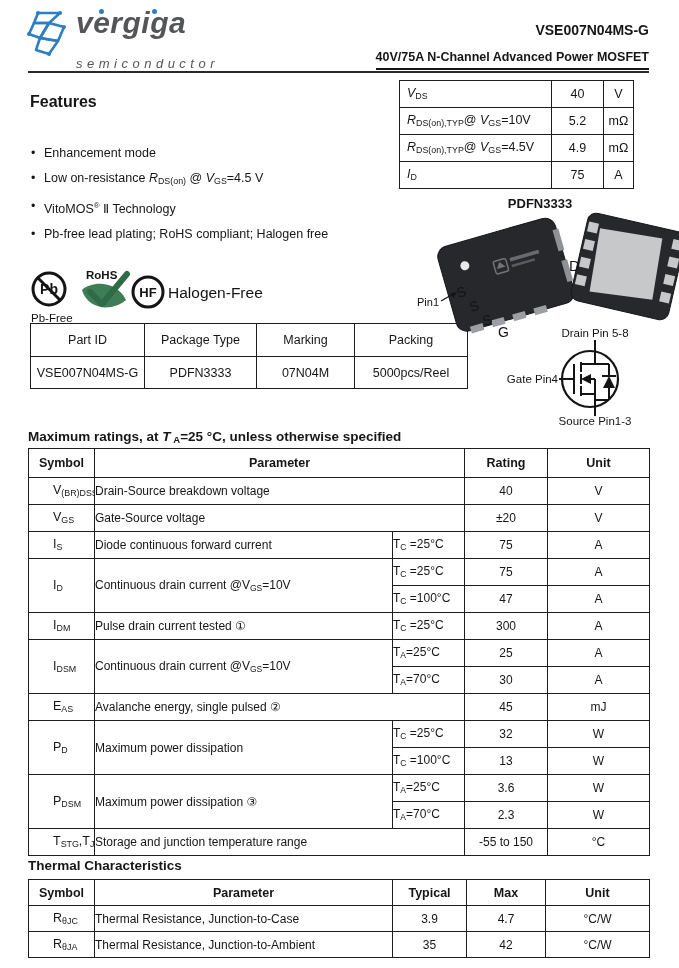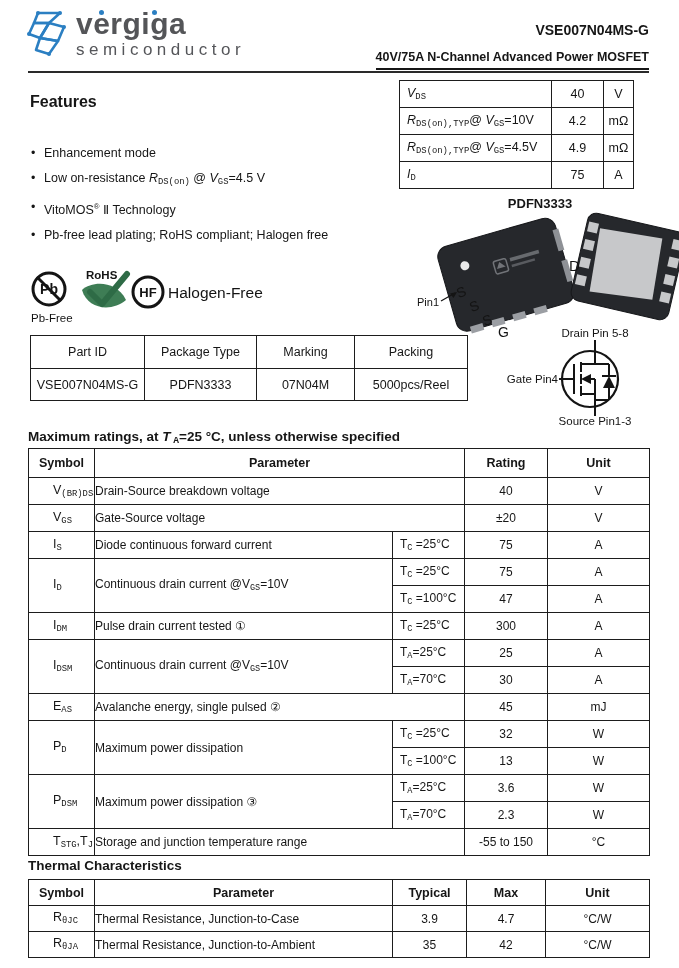--- a/index.html
+++ b/index.html
@@ -7,60 +7,60 @@
   body {
     width: 679px; height: 968px;
     font-family: "Liberation Sans", sans-serif;
     color: #161616;
   }
   .page { position: relative; width: 679px; height: 968px; background: #fff; overflow: hidden; }
   .abs { position: absolute; }
 
   
   .brand-wrap { left: 26px; top: 8px; width: 220px; height: 58px; }
-  .brand-row { display: flex; align-items: flex-end; }
+  .brand-row { display: flex; align-items: flex-start; font-style: italic; }
   .wordmark { position: relative; margin-left: 4px; }
   .brand-name { font-size: 30px; font-weight: bold; color: #545558; letter-spacing: 0.5px; line-height: 30px; }
-  .brand-sub { font-size: 17px; color: #55565a; letter-spacing: 4.5px; margin-top: 1px; }
+  .brand-sub { font-size: 13px; color: #55565a; letter-spacing: 4.5px; margin-top: 18px; }
   .brand-dot { position: absolute; width: 5px; height: 5px; border-radius: 50%; top: 1px; }
   .part-number { right: 30px; top: 22px; font-size: 14px; font-weight: bold; }
   .subtitle { right: 30px; top: 50px; font-size: 12.5px; font-weight: bold; padding-bottom: 4px; border-bottom: 2px solid #161616; }
   .head-rule { left: 28px; top: 71px; width: 621px; height: 2px; background: #2a2a2a; }
 
   
   .features-title { font-size: 16px; font-weight: bold; }
   .features-list { margin-top: 36px; }
   .features-list li { list-style: none; position: relative; padding-left: 14px; margin-bottom: 12.5px; font-size: 12.5px; line-height: 12.5px; }
   .features-list li::before { content: "\2022"; position: absolute; left: 1px; top: 0; }
 
   
   table { border-collapse: collapse; table-layout: fixed; background: #fff; }
   td, th { border: 1px solid #1d1d1d; overflow: hidden; font-weight: normal; }
   .ctr { text-align: center; }
-  sub { font-size: 71%; vertical-align: -0.25em; font-family: Liberation Mono, monospace; }
+  sub { font-size: 71%; vertical-align: -0.25em; }
   sup { font-size: 62%; vertical-align: super; }
 
   
   .specs { left: 399px; top: 80px; width: 234px; }
   .specs td { height: 27px; font-size: 12.5px; }
   .specs td.lbl { padding-left: 7px; }
 
   
-  .partid { left: 30px; top: 335px; width: 437px; }
+  .partid { left: 30px; top: 323px; width: 437px; }
   .partid th { height: 33px; font-size: 12.5px; text-align: center; }
   .partid td { height: 32px; font-size: 12.5px; text-align: center; }
 
   
   .section-title { font-size: 13.5px; font-weight: bold; }
   .bigtab { width: 621px; border-radius: 19px; }
   .bigtab th { height: 29px; font-size: 12.5px; font-weight: bold; text-align: center; }
   .bigtab td { height: 27px; font-size: 12px; }
   .bigtab td.sym { padding-left: 24px; font-size: 12.5px; }
   .bigtab td.par { padding-left: 0; }
-  .bigtab td.cond { padding-left: 7px; }
+  .bigtab td.cond { }
   .thermal td { height: 26px; margin-left: 19px; }
   .thermal th { height: 26px; }
 
   
   .pkg-name { left: 420px; top: 196px; width: 240px; text-align: center; font-weight: bold; font-size: 13px; }
 
   svg text { font-family: "Liberation Sans", sans-serif; }
 </style>
 </head>
 <body>
@@ -113,21 +113,21 @@
         <col style="width:30px">
       </colgroup>
     <tbody>
         <tr>
           <td class="lbl"><i>V</i><sub>DS</sub></td>
           <td class="ctr">40</td>
           <td class="ctr">V</td>
         </tr>
         <tr>
           <td class="lbl"><i>R</i><sub>DS(on),TYP</sub>@ <i>V</i><sub>GS</sub>=10V</td>
-          <td class="ctr">4.2</td>
+          <td class="ctr">5.2</td>
           <td class="ctr">mΩ</td>
         </tr>
         <tr>
           <td class="lbl"><i>R</i><sub>DS(on),TYP</sub>@ <i>V</i><sub>GS</sub>=4.5V</td>
           <td class="ctr">4.9</td>
           <td class="ctr">mΩ</td>
         </tr>
         <tr>
           <td class="lbl"><i>I</i><sub>D</sub></td>
           <td class="ctr">75</td>

